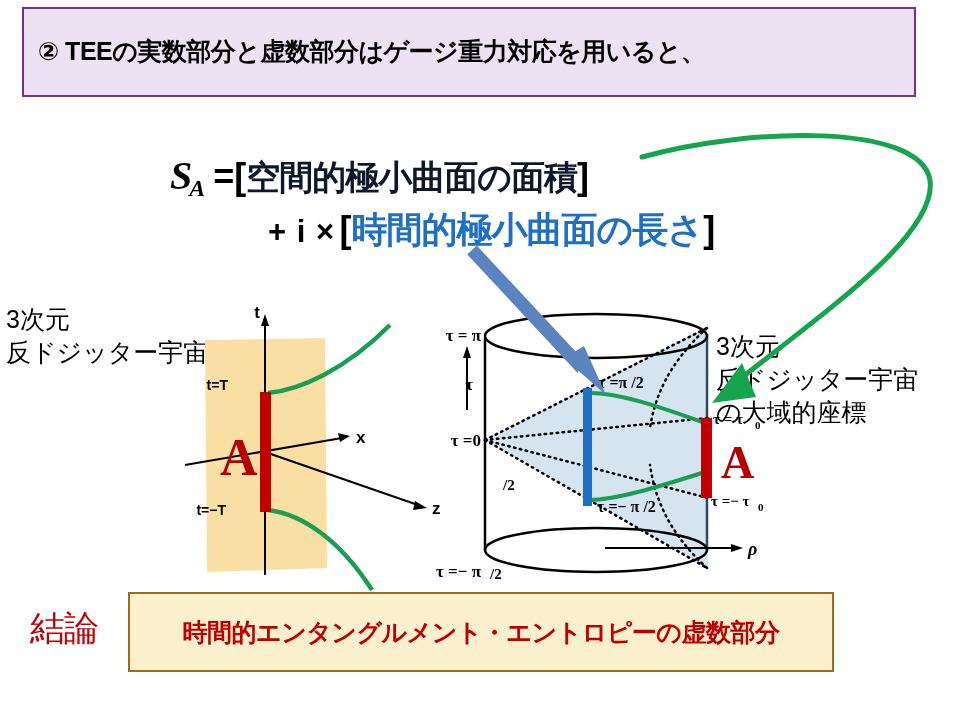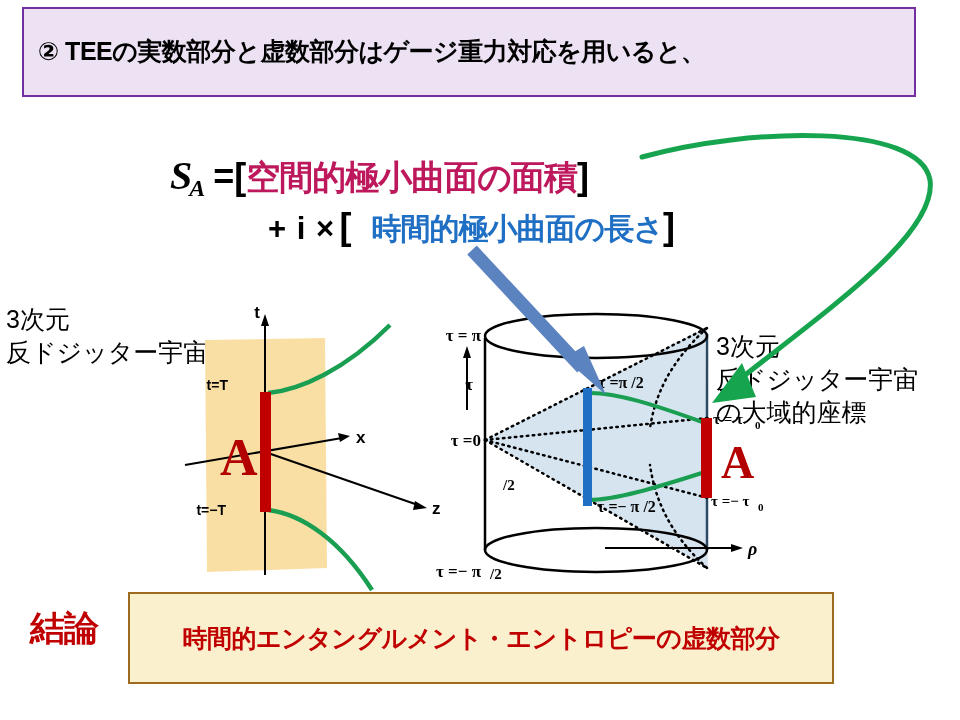--- a/index.html
+++ b/index.html
@@ -35,36 +35,36 @@
     font-family:"Liberation Serif","DejaVu Serif",serif;
     font-style:italic;font-weight:bold;font-size:40px;color:#000;
   }
   .sym-sub{
     font-family:"Liberation Serif","DejaVu Serif",serif;
     font-style:italic;font-weight:bold;font-size:24px;color:#000;
     vertical-align:-7px;margin-left:-3px;
   }
   .sym-eq{font-size:36px;font-weight:bold;color:#000;margin-left:8px;}
   .brk{font-size:36px;font-weight:bold;color:#000;}
-  .green-txt{font-size:34px;font-weight:bold;color:#be185d;letter-spacing:-1px;}
-  .blue-txt{font-size:30px;font-weight:bold;color:#1F6FC4;letter-spacing:-1px;margin-left:20px;}
+  .green-txt{font-size:34px;font-weight:bold;color:#0f172a;letter-spacing:-1px;}
+  .blue-txt{font-size:36px;font-weight:bold;color:#1F6FC4;letter-spacing:-1px;}
   .plus-i{font-size:31px;font-weight:bold;color:#000;letter-spacing:1px;}
 
   
   .caption{font-size:25px;font-weight:normal;color:#000;line-height:33px;white-space:nowrap;margin-top:45px;}
   #caption-left{left:6px;top:258px;}
   #caption-right{left:716px;top:285px;}
 
   
   #conclusion-label{
-    left:30px;top:605px;font-size:35px;font-weight:bold;color:#C00000;
+    left:30px;top:605px;font-size:35px;font-weight:normal;color:#C00000;
     letter-spacing:-1px;
   }
   #conclusion-box{
-    left:128px;top:592px;width:706px;height:92px;
+    left:128px;top:592px;width:706px;height:80px;
     background:#FBF0CE;border:2px solid #9C6B1E;box-sizing:border-box;
     display:flex;flex-direction:column;justify-content:center;align-items:center;
   }
   #conclusion-box .cln{
     color:#C00000;font-weight:bold;font-size:25px;line-height:36px;
     white-space:nowrap;letter-spacing:-0.5px;
   }
 
   
   .dlab{font-size:14px;font-weight:bold;color:#000;white-space:nowrap;}

